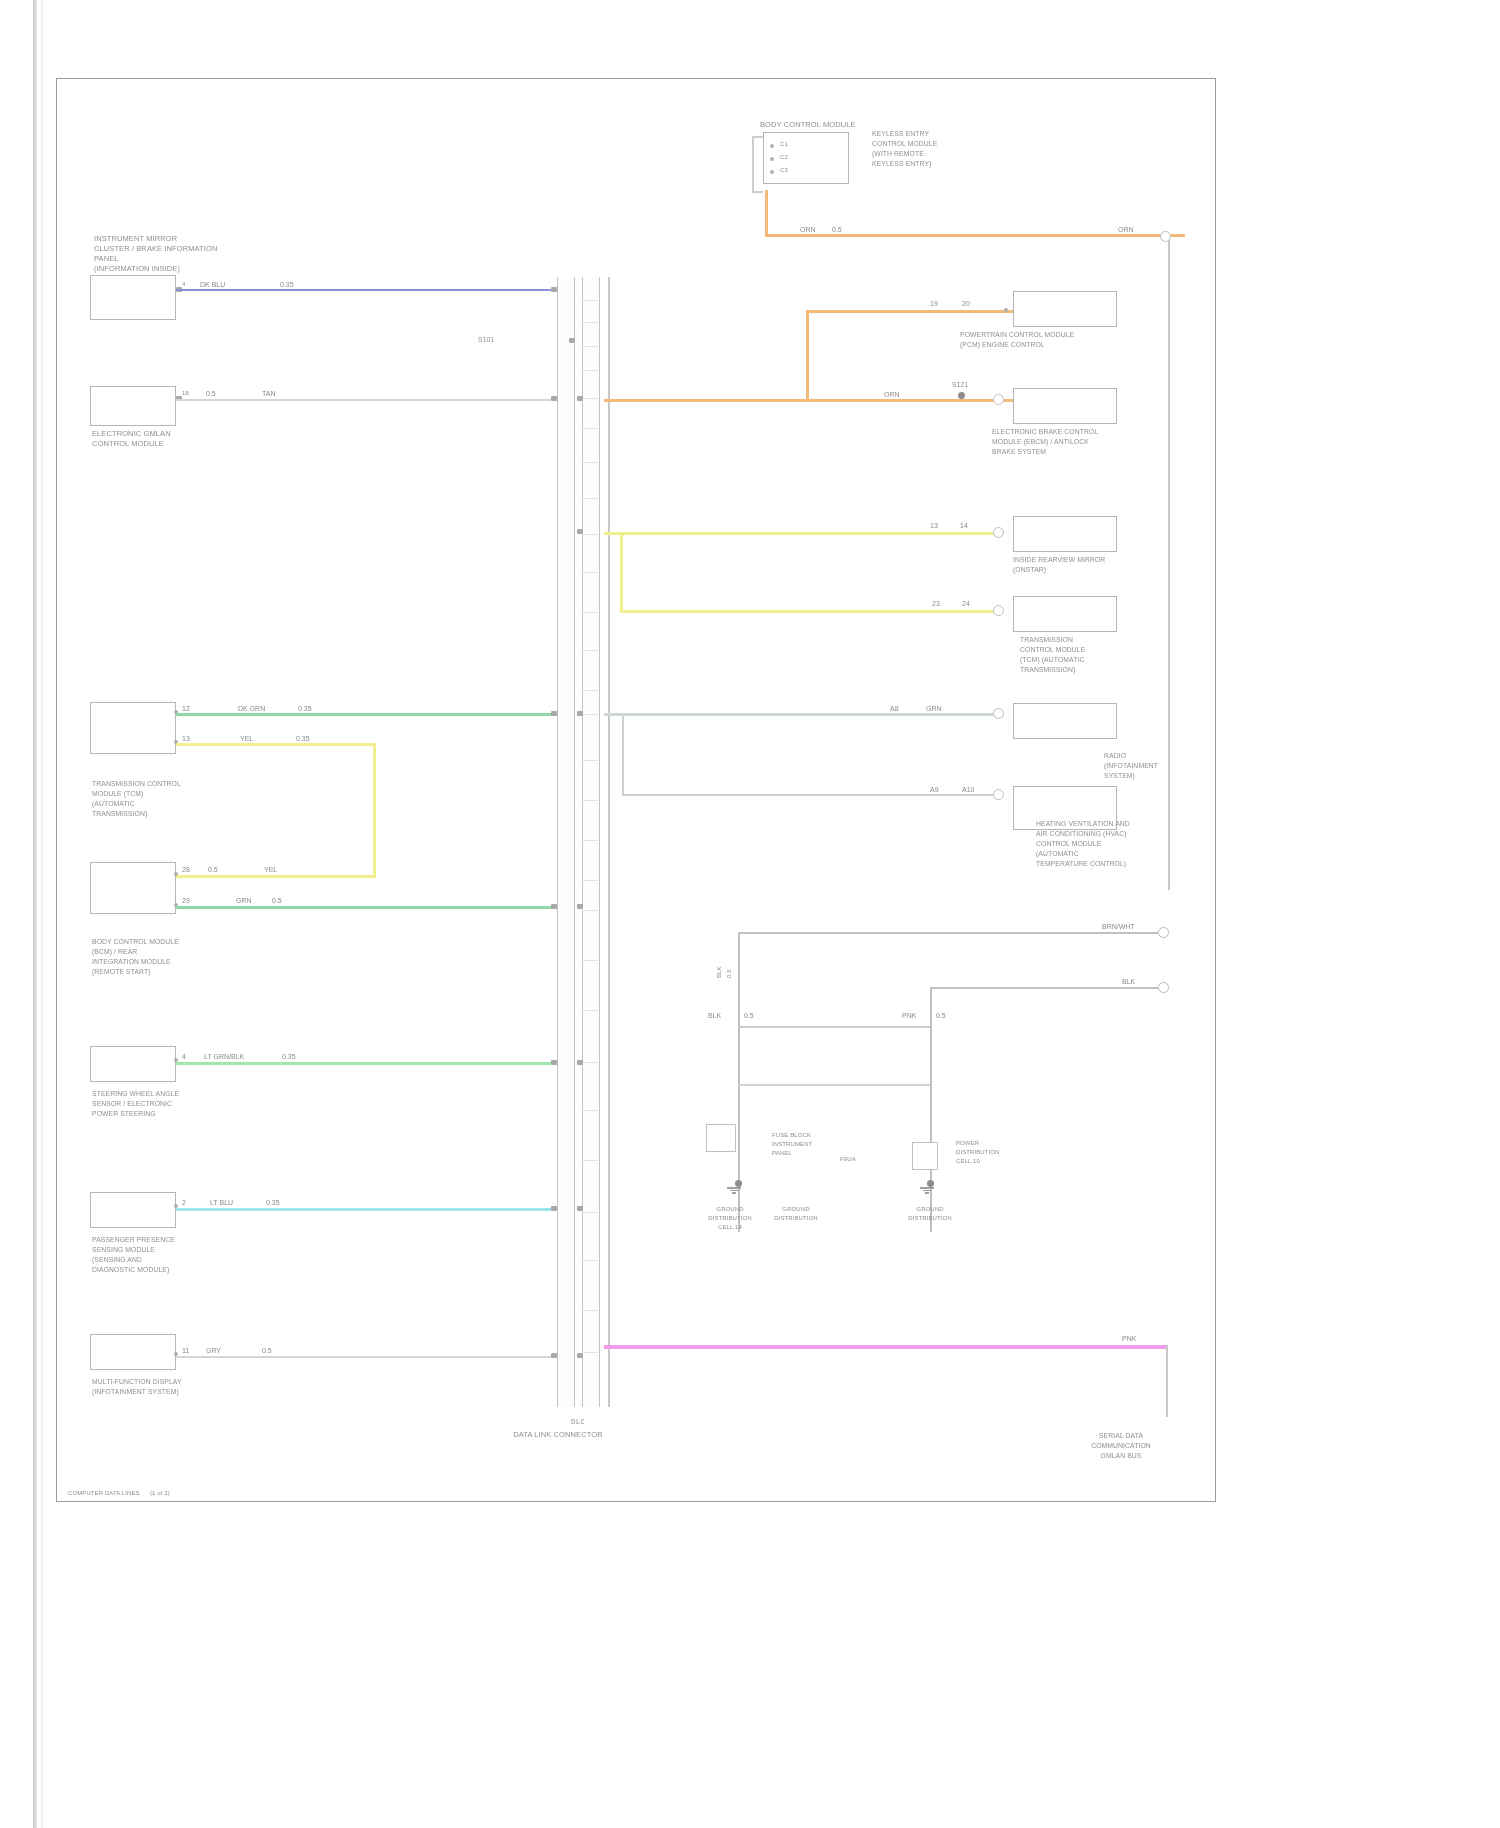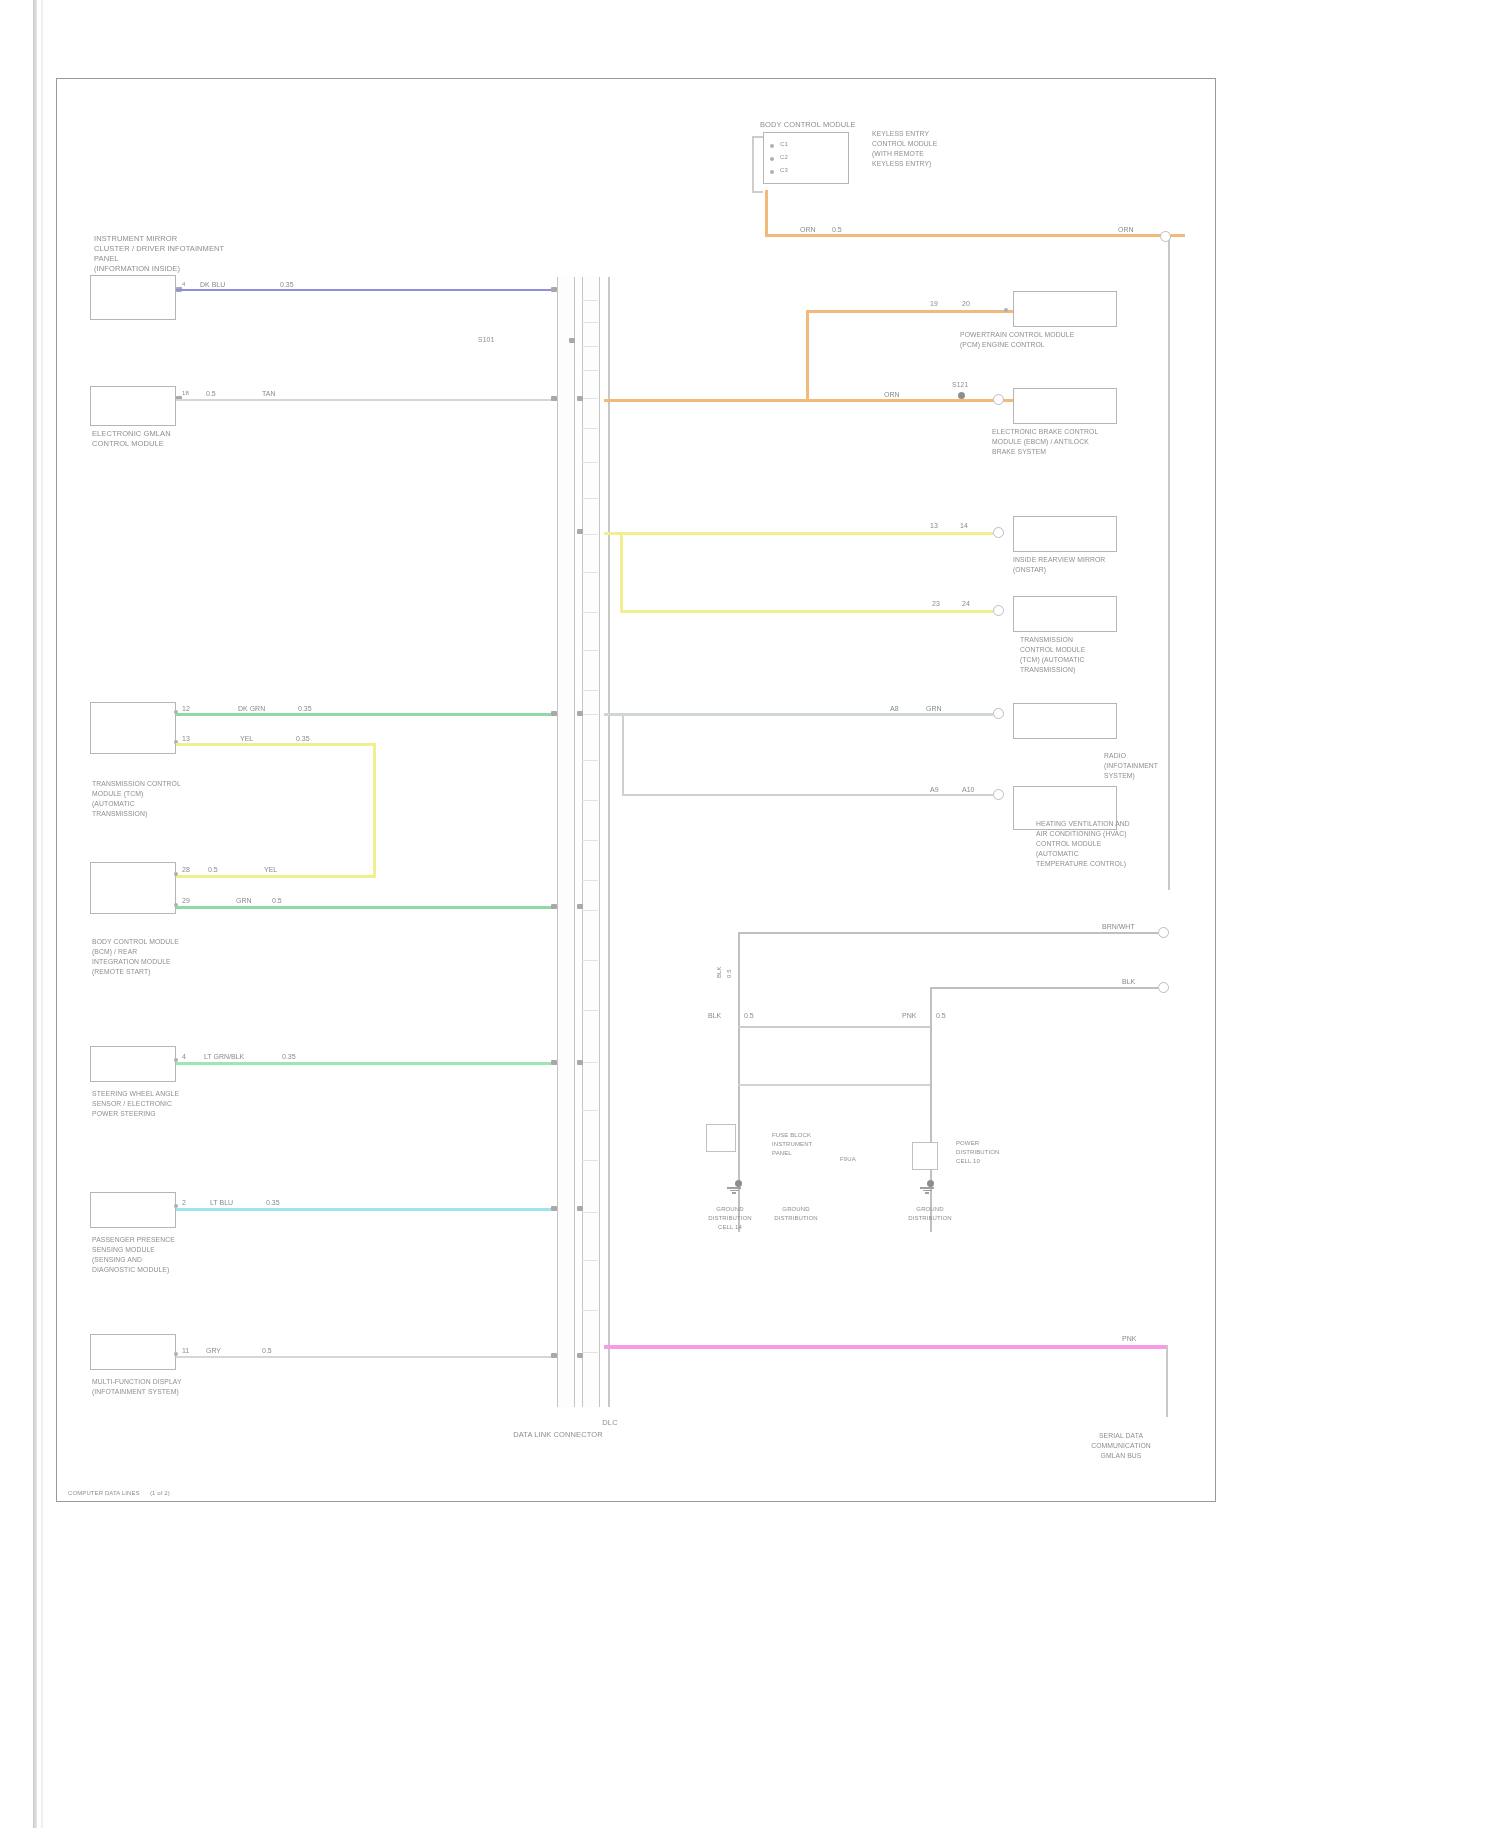--- a/index.html
+++ b/index.html
@@ -89,25 +89,25 @@
   <div class="rung" style="left:582px;top:960px;width:16px;"></div>
   <div class="rung" style="left:582px;top:1010px;width:16px;"></div>
   <div class="rung" style="left:582px;top:1062px;width:16px;"></div>
   <div class="rung" style="left:582px;top:1110px;width:16px;"></div>
   <div class="rung" style="left:582px;top:1160px;width:16px;"></div>
   <div class="rung" style="left:582px;top:1212px;width:16px;"></div>
   <div class="rung" style="left:582px;top:1260px;width:16px;"></div>
   <div class="rung" style="left:582px;top:1310px;width:16px;"></div>
   <div class="rung" style="left:582px;top:1352px;width:16px;"></div>
 
-  <div class="lbl ctr" style="left:560px;top:1418px;width:100px;">DLC</div>
+  <div class="lbl ctr" style="left:528px;top:1418px;width:100px;font-family:Liberation Mono, monospace;">DLC</div>
   <div class="lbl ctr" style="left:488px;top:1430px;width:140px;">DATA LINK CONNECTOR</div>
 
   <div class="lbl" style="left:94px;top:234px;">INSTRUMENT MIRROR</div>
-  <div class="lbl" style="left:94px;top:244px;">CLUSTER / DRIVER INFOTAINMENT</div>
+  <div class="lbl" style="left:94px;top:244px;">CLUSTER / BRAKE INFORMATION</div>
   <div class="lbl" style="left:94px;top:254px;">PANEL</div>
   <div class="lbl" style="left:94px;top:264px;">(INFORMATION INSIDE)</div>
   <div class="box" style="left:90px;top:275px;width:86px;height:45px;"></div>
   <div class="pin" style="left:176px;top:287px;"></div>
   <div class="lbl xs" style="left:182px;top:281px;">4</div>
   <div class="wlbl" style="left:200px;top:281px;">DK BLU</div>
   <div class="wlbl" style="left:280px;top:281px;">0.35</div>
   <div class="wire h" style="left:176px;top:289px;width:381px;background:#8f8fd8;"></div>
   <div class="pin" style="left:551px;top:287px;"></div>
   <div class="lbl xs" style="left:540px;top:278px;"></div>

